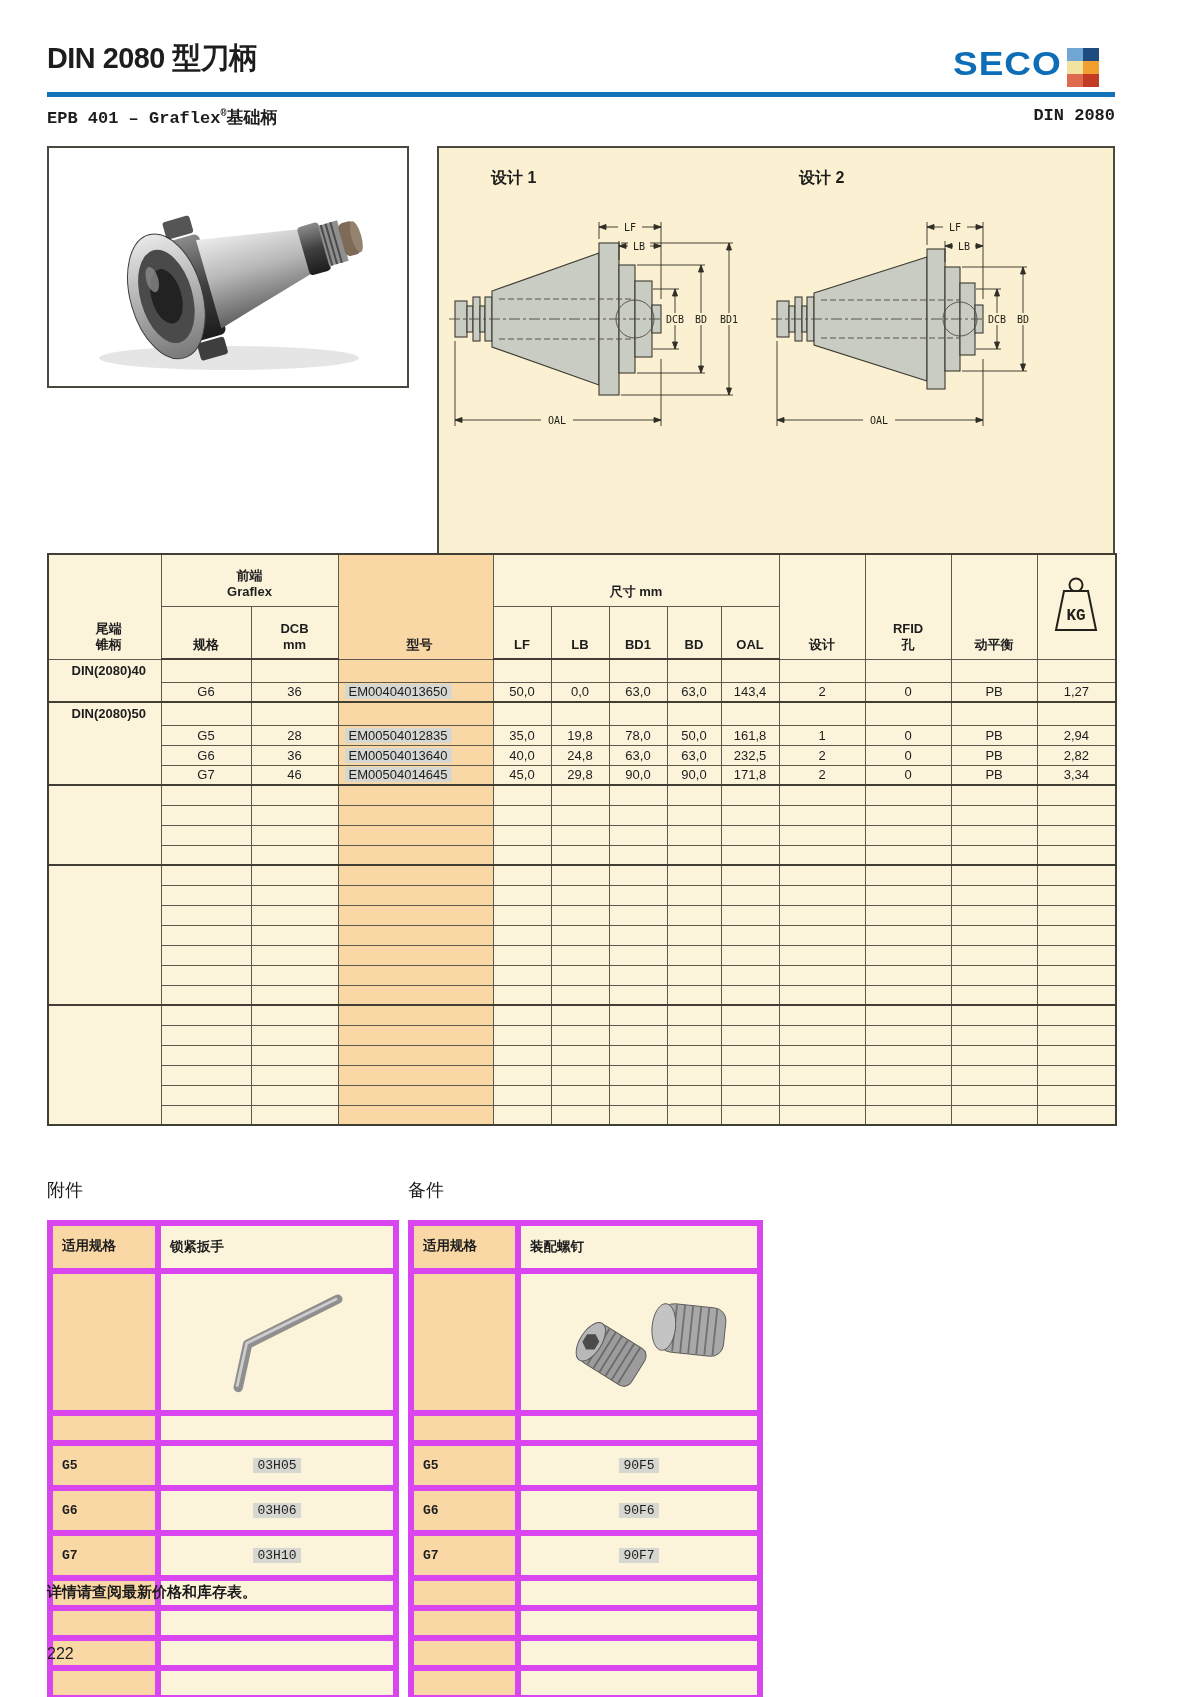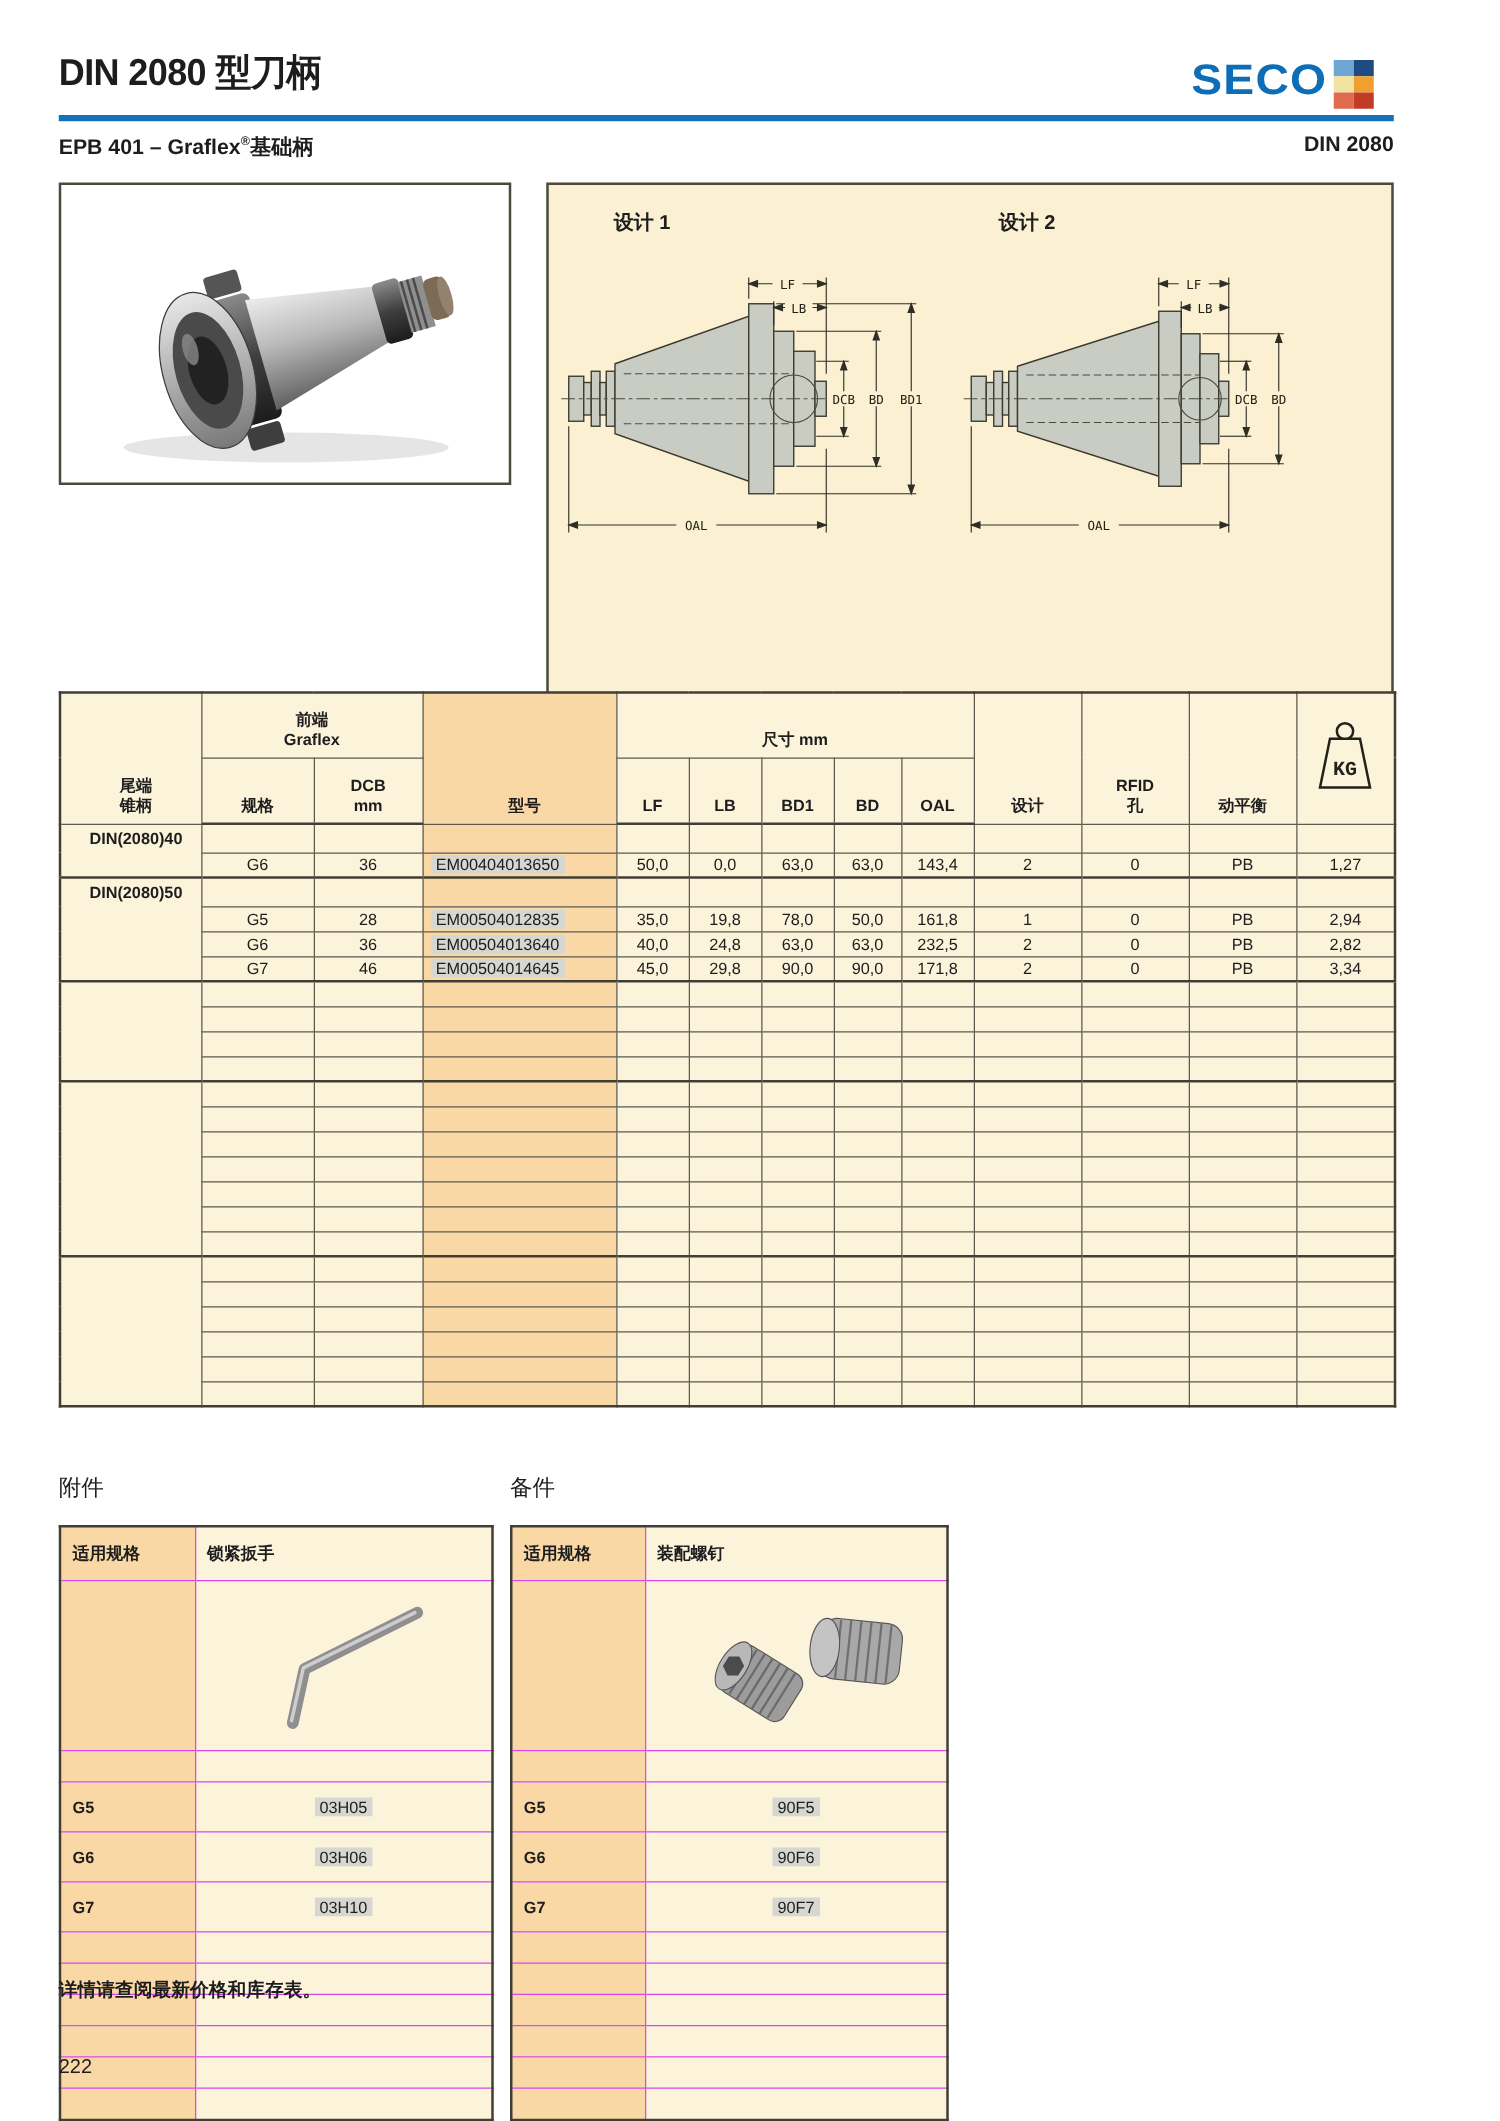--- a/index.html
+++ b/index.html
@@ -5,21 +5,21 @@
   * { margin:0; padding:0; box-sizing:border-box; }
   body { background:#ffffff; font-family:"Liberation Sans","DejaVu Sans",sans-serif; color:#1d1d1d; }
   .page { position:relative; width:1200px; height:1697px; background:#ffffff; overflow:hidden; }
 
   
   .title { position:absolute; left:47px; top:38px; font-size:30px; font-weight:700; letter-spacing:-0.5px; transform:scaleX(.96); transform-origin:left; }
   .logo { position:absolute; left:953px; top:46px; display:flex; align-items:flex-start; }
   .logo-text { font-size:37px; font-weight:700; color:#0d6db7; letter-spacing:1px; line-height:36px; transform:scaleY(.92); }
   .logo-squares { display:grid; grid-template-columns:16px 16px; grid-auto-rows:13px; margin-left:5px; margin-top:2px; }
   .blue-rule { position:absolute; left:47px; top:92px; width:1068px; height:5px; background:#1273b9; }
-  .subrow { position:absolute; left:47px; top:106px; width:1068px; display:flex; justify-content:space-between; font-size:17px; font-weight:700; }
+  .subrow { position:absolute; left:47px; top:106px; width:1068px; display:flex; justify-content:space-between; font-size:17px; font-weight:700;font-family:Liberation Mono, monospace; }
   sup.reg { font-size:10px; }
 
   
   .panel { position:absolute; border:2px solid #4a493e; }
   #photo-panel { left:47px; top:146px; width:362px; height:242px; background:#ffffff; }
   #diagram-panel { left:437px; top:146px; width:678px; height:410px; background:#fbf0d1; }
   .dtitle { position:absolute; top:20px; font-size:16px; font-weight:700; }
   #dtitle1 { left:52px; } #dtitle2 { left:360px; }
   .draw { position:absolute; top:46px; }
   #draw1 { left:8px; } #draw2 { left:330px; }
@@ -39,21 +39,21 @@
   .glbl { vertical-align:top; padding-top:3px !important; font-weight:700; font-size:13px; }
   .mdl { text-align:left !important; padding-left:6px !important; }
   .chip { background:#d7d7d2; padding:0 4px; display:inline-block; }
   tr.gsep td { border-top:2.5px solid #413f33 !important; }
   .kgcell { vertical-align:middle;font-family:Liberation Mono, monospace; }
 
   
   .btbl { position:absolute; border:2px solid #413f33; }
   #acc-table { left:47px; top:1220px; width:346px; }
   #spare-table { left:408px; top:1220px; width:349px; }
-  .btbl td { border:1px solid #d946ef; background:#fcf3db; font-size:13px; height:21px; padding:12px; text-align:center; }
+  .btbl td { border:6px solid #d946ef; background:#fcf3db; font-size:13px; height:21px; padding:12px; text-align:center;font-family:Liberation Mono, monospace; }
   .btbl td.orange { background:#f9d8a6; text-align:left; padding-left:9px; }
   .btbl tr.bh td { height:27px; font-weight:700; text-align:left; padding-left:9px; font-size:13.5px; }
   .btbl tr.img td { height:113px; }
   .btbl tr.thin td { height:20px; }
   .btbl td.gname { font-weight:700; }
   .bheading { position:absolute; top:1178px; font-size:18px; }
   #acc-heading { left:47px; } #spare-heading { left:408px; }
 
   .footnote { position:absolute; left:47px; top:1583px; font-size:15px; font-weight:700; }
   .pagenum { position:absolute; left:47px; top:1645px; font-size:16px; }

